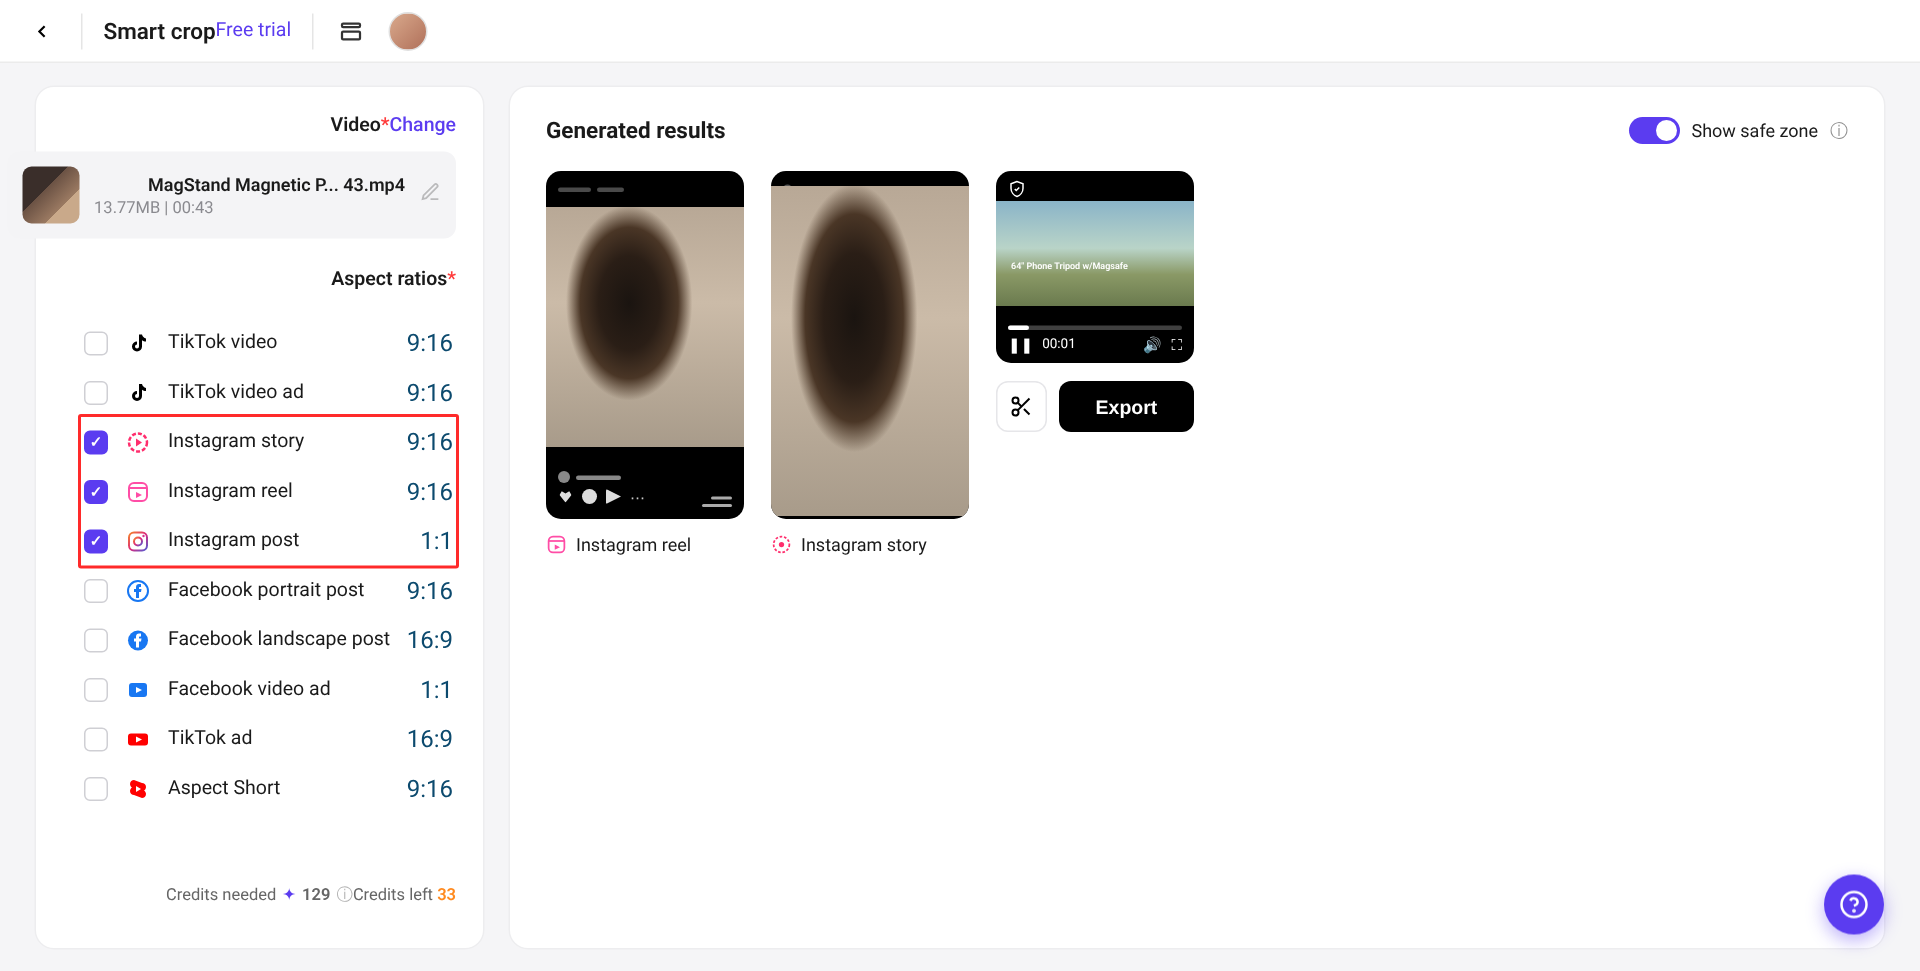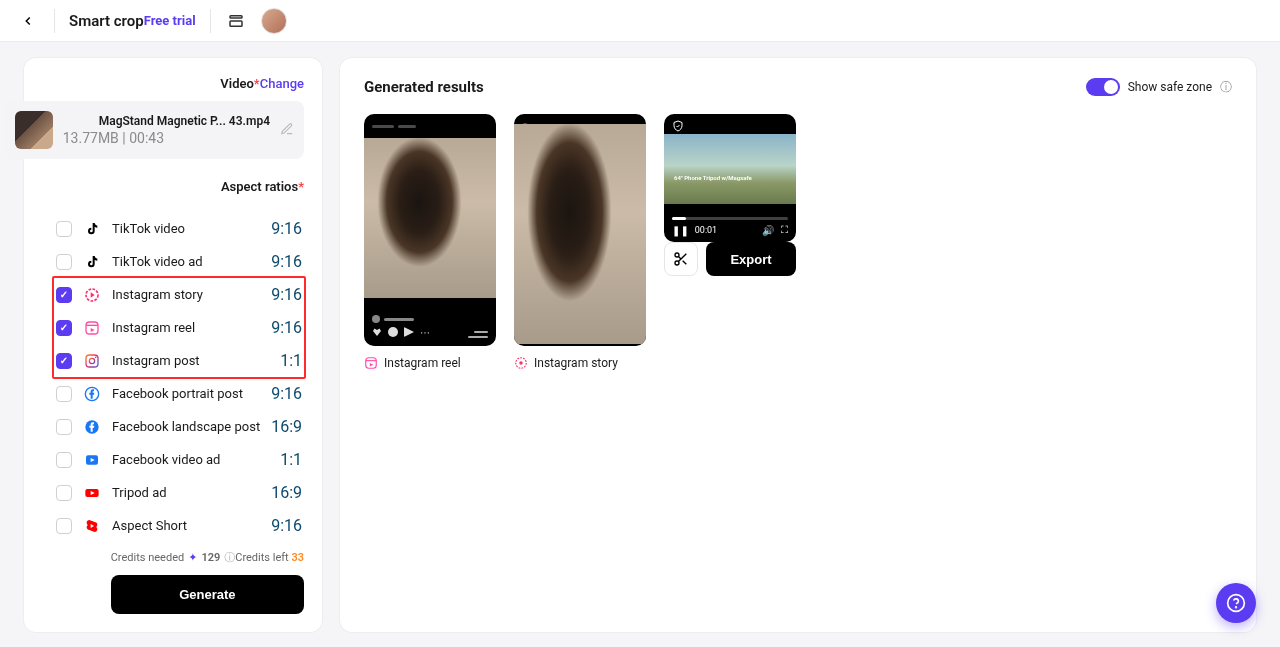--- a/index.html
+++ b/index.html
@@ -4,35 +4,35 @@
 <style>
 * { margin: 0; padding: 0; box-sizing: border-box; }
 body { font-family: -apple-system, BlinkMacSystemFont, "Segoe UI", Roboto, sans-serif; background: #f5f5f7; color: #1a1a1a; font-size: 13px; }
 
 .header { background: #fff; border-bottom: 1px solid #ebebeb; height: 42px; display: flex; align-items: center; padding: 0 16px; justify-content: flex-start; }
 .header-left { display: flex; align-items: center; gap: 14px; }
 .back-btn { width: 24px; height: 24px; display: flex; align-items: center; justify-content: center; cursor: pointer; }
 .vline { width: 1px; height: 24px; background: #e5e5e5; }
 .title { font-weight: 600; font-size: 15px; }
 .header-right { display: flex; align-items: center; gap: 14px; }
-.free-trial { color: #5b3cf0; font-weight: 700; cursor: pointer; font-size: 13px; }
+.free-trial { color: #5b3cf0; font-weight: 400; cursor: pointer; font-size: 13px; }
 .header-icon { width: 22px; height: 22px; display: flex; align-items: center; justify-content: center; cursor: pointer; }
 .avatar { width: 26px; height: 26px; border-radius: 50%; background: linear-gradient(135deg,#d9a98c,#b0705a); border: 1px solid #e0e0e0; }
 
 .main { display: flex; gap: 18px; padding: 16px 24px; align-items: flex-start; }
 
 .sidebar { width: 298px; background: #fff; border-radius: 12px; padding: 18px; display: flex; flex-direction: column; min-height: 574px; box-shadow: 0 0 0 1px rgba(0,0,0,0.03); align-items: flex-end; }
 .section-label { font-weight: 600; font-size: 13px; margin-bottom: 10px; }
 .req { color: #ff3b3b; }
 
 .video-card { background: #f4f4f6; border-radius: 8px; padding: 10px; display: flex; align-items: center; gap: 10px; margin-bottom: 20px; }
 .thumb { width: 38px; height: 38px; border-radius: 6px; background: linear-gradient(135deg,#3a2e2a 40%,#6b5244 40%,#9b7a62 70%,#c9a98a 70%); flex-shrink: 0; }
 .video-info { flex: 1; min-width: 0; }
 .video-name { font-size: 12px; font-weight: 600; white-space: nowrap; overflow: hidden; text-overflow: ellipsis; margin-left: 36px; }
-.video-meta { font-size: 14px; color: #8a8a8f; margin-top: 2px; }
+.video-meta { font-size: 11px; color: #8a8a8f; margin-top: 2px; }
 .edit-icn { opacity: 0.4; }
 
 .change-link { color: #5b3cf0; font-weight: 500; cursor: pointer; font-size: 13px; }
 
 .ratio-list { margin-top: 8px; }
 .ratio-row { display: flex; align-items: center; padding: 7px 2px; gap: 11px; cursor: pointer; }
 .highlight-box { border: 2px solid #ff2a2a; border-radius: 2px; margin: -2px -2px; }
 .checkbox { width: 16px; height: 16px; border-radius: 4px; border: 1.5px solid #cfcfd4; display: flex; align-items: center; justify-content: center; flex-shrink: 0; }
 .checkbox.checked { background: #5b3cf0; border-color: #5b3cf0; }
 .checkmark { color: #fff; font-size: 10px; font-weight: bold; }
@@ -78,21 +78,21 @@
 .pv-shield { position: absolute; top: 6px; left: 8px; color: #fff; font-size: 11px; }
 .pv-scene { position: absolute; top: 20px; left: 0; right: 0; height: 70px; background: linear-gradient(180deg,#8ab4c8 0%, #b9d4c8 45%, #8a9966 70%, #6a7a4e 100%); }
 .pv-overlay-text { position: absolute; top: 60px; left: 10px; color: #fff; font-size: 6px; font-weight: 600; }
 .pv-controls { position: absolute; bottom: 6px; left: 8px; right: 8px; display: flex; align-items: center; gap: 6px; color: #fff; font-size: 9px; }
 .pv-play { font-size: 10px; }
 .pv-time { font-size: 9px; }
 .pv-vol { font-size: 10px; margin-left: auto; }
 .pv-progress { position: absolute; bottom: 22px; height: 3px; left: 8px; right: 8px; background: rgba(255,255,255,0.25); border-radius: 2px; }
 .pv-progress::after { content: ""; position: absolute; left: 0; height: 100%; width: 12%; background: #fff; border-radius: 2px; }
 
-.action-row { display: flex; gap: 8px; margin-top: 0; }
+.action-row { display: flex; gap: 8px; margin-top: 12px; }
 .scissor-btn { width: 34px; height: 34px; border: 1px solid #e6e6e9; border-radius: 8px; display: flex; align-items: center; justify-content: center; cursor: pointer; background: #fff; }
 .export-btn { flex: 1; background: #000; color: #fff; border: none; border-radius: 8px; font-weight: 600; cursor: pointer; font-size: 13px; }
 
 .help-fab { position: fixed; right: 24px; bottom: 24px; width: 40px; height: 40px; border-radius: 50%; background: #5b3cf0; color: #fff; display: flex; align-items: center; justify-content: center; cursor: pointer; box-shadow: 0 4px 12px rgba(91,60,240,0.4); }
 
 .section-label-row { display: flex; justify-content: space-between; align-items: baseline; }
 </style>
 </head>
 <body>
 
@@ -245,21 +245,21 @@
           <div class="ratio-val">1:1</div>
         </div>
         <div class="ratio-row">
           <div class="checkbox"></div>
           <div class="plat-icon yt">
             <svg viewBox="0 0 24 24">
               <rect x="2" y="6" width="20" height="12" rx="3" fill="#ff0000"></rect>
               <polygon points="10,9 16,12 10,15" fill="#fff"></polygon>
             </svg>
           </div>
-          <div class="ratio-label">Tripod ad</div>
+          <div class="ratio-label">TikTok ad</div>
           <div class="ratio-val">16:9</div>
         </div>
         <div class="ratio-row">
           <div class="checkbox"></div>
           <div class="plat-icon yts">
             <svg viewBox="0 0 24 24">
               <path d="M8 3c-2 0-4 1.5-4 4 0 1.5 1 3 2 3.5-1 .5-2 2-2 3.5 0 2.5 2 4 4 4l8 3c2 0 4-1.5 4-4 0-1.5-1-3-2-3.5 1-.5 2-2 2-3.5 0-2.5-2-4-4-4L8 3z" fill="#ff0000"></path>
               <polygon points="10,9 15,12 10,15" fill="#fff"></polygon>
             </svg>
           </div>
@@ -273,21 +273,20 @@
         <span class="credits-left">
           <span>Credits needed</span>
           <span class="spark">✦</span>
           <span style="font-weight:600">129</span>
           <span class="info-icn">ⓘ</span>
         </span>
         <span class="credits-right">
           <span>Credits left</span> <span class="orange">33</span>
         </span>
       </div>
-      <button class="generate-btn">Generate</button>
     </div>
   </div>
 
   <div class="content">
     <div class="content-head">
       <div class="content-title">Generated results</div>
       <div class="safe-zone">
         <div class="toggle"></div>
         <span>Show safe zone</span>
         <span class="info-icn">ⓘ</span>

